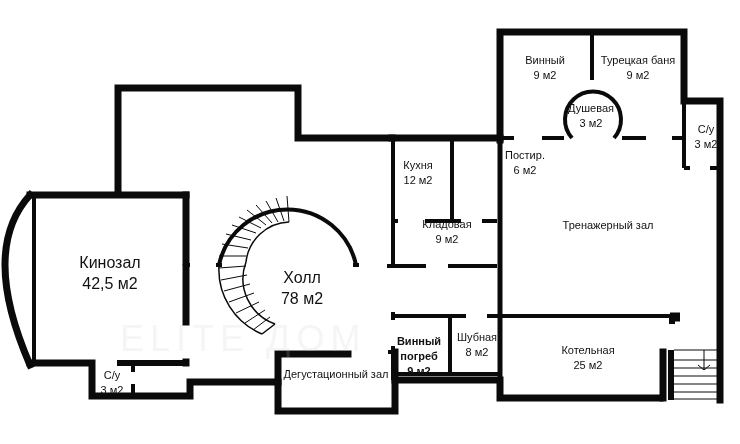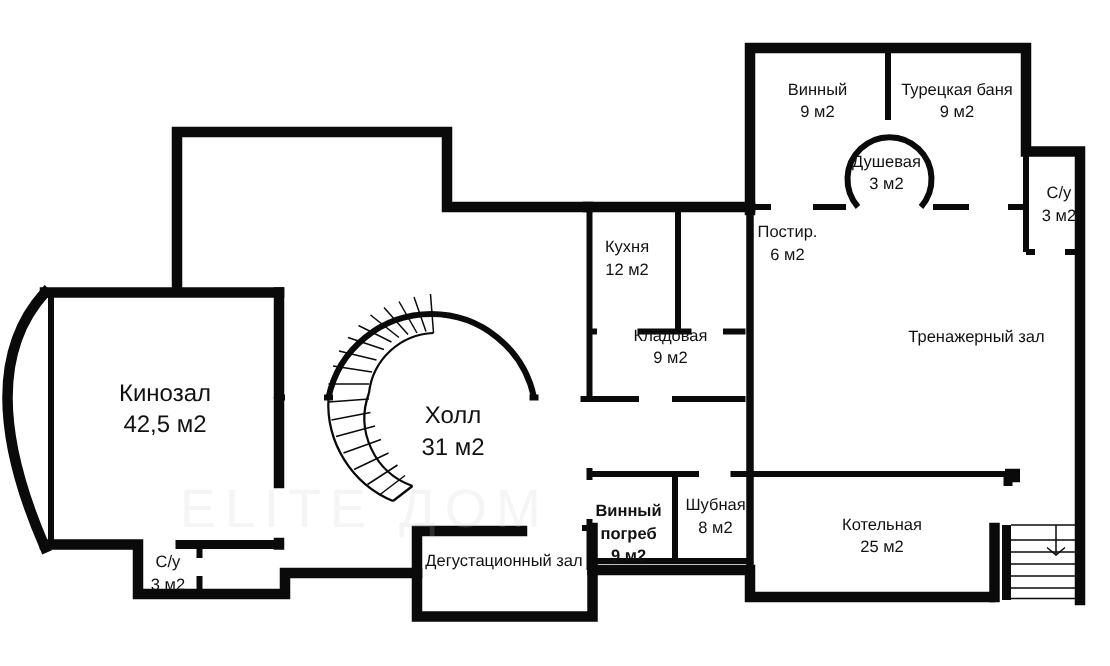--- a/index.html
+++ b/index.html
@@ -148,21 +148,21 @@
 <div class="watermark">ELITE ДОМ</div>
 
 <div class="lbl big" style="left:222px; top:125px;">
 </div>
 <div class="lbl big" style="left:110px; top:252px;">
   <span>Кинозал</span>
   <span>42,5 м2</span>
 </div>
 <div class="lbl big" style="left:302px; top:267px;">
   <span>Холл</span>
-  <span>31 м2</span>
+  <span>78 м2</span>
 </div>
 <div class="lbl small" style="left:112px; top:368px;">
   <span>С/у</span>
   <span>3 м2</span>
 </div>
 <div class="lbl small" style="left:336px; top:367px;">
   <span>Дегустационный зал</span>
 </div>
 <div class="lbl small" style="left:418px; top:158px;">
   <span>Кухня</span>
@@ -194,19 +194,19 @@
   <span>9 м2</span>
 </div>
 <div class="lbl small" style="left:591px; top:101px;">
   <span>Душевая</span>
   <span>3 м2</span>
 </div>
 <div class="lbl small" style="left:706px; top:122px;">
   <span>С/у</span>
   <span>3 м2</span>
 </div>
-<div class="lbl small" style="left:651px; top:218px;">
+<div class="lbl small" style="left:608px; top:218px;">
   <span>Тренажерный зал</span>
 </div>
 <div class="lbl small" style="left:588px; top:343px;">
   <span>Котельная</span>
   <span>25 м2</span>
 </div>
 
 </body></html>

